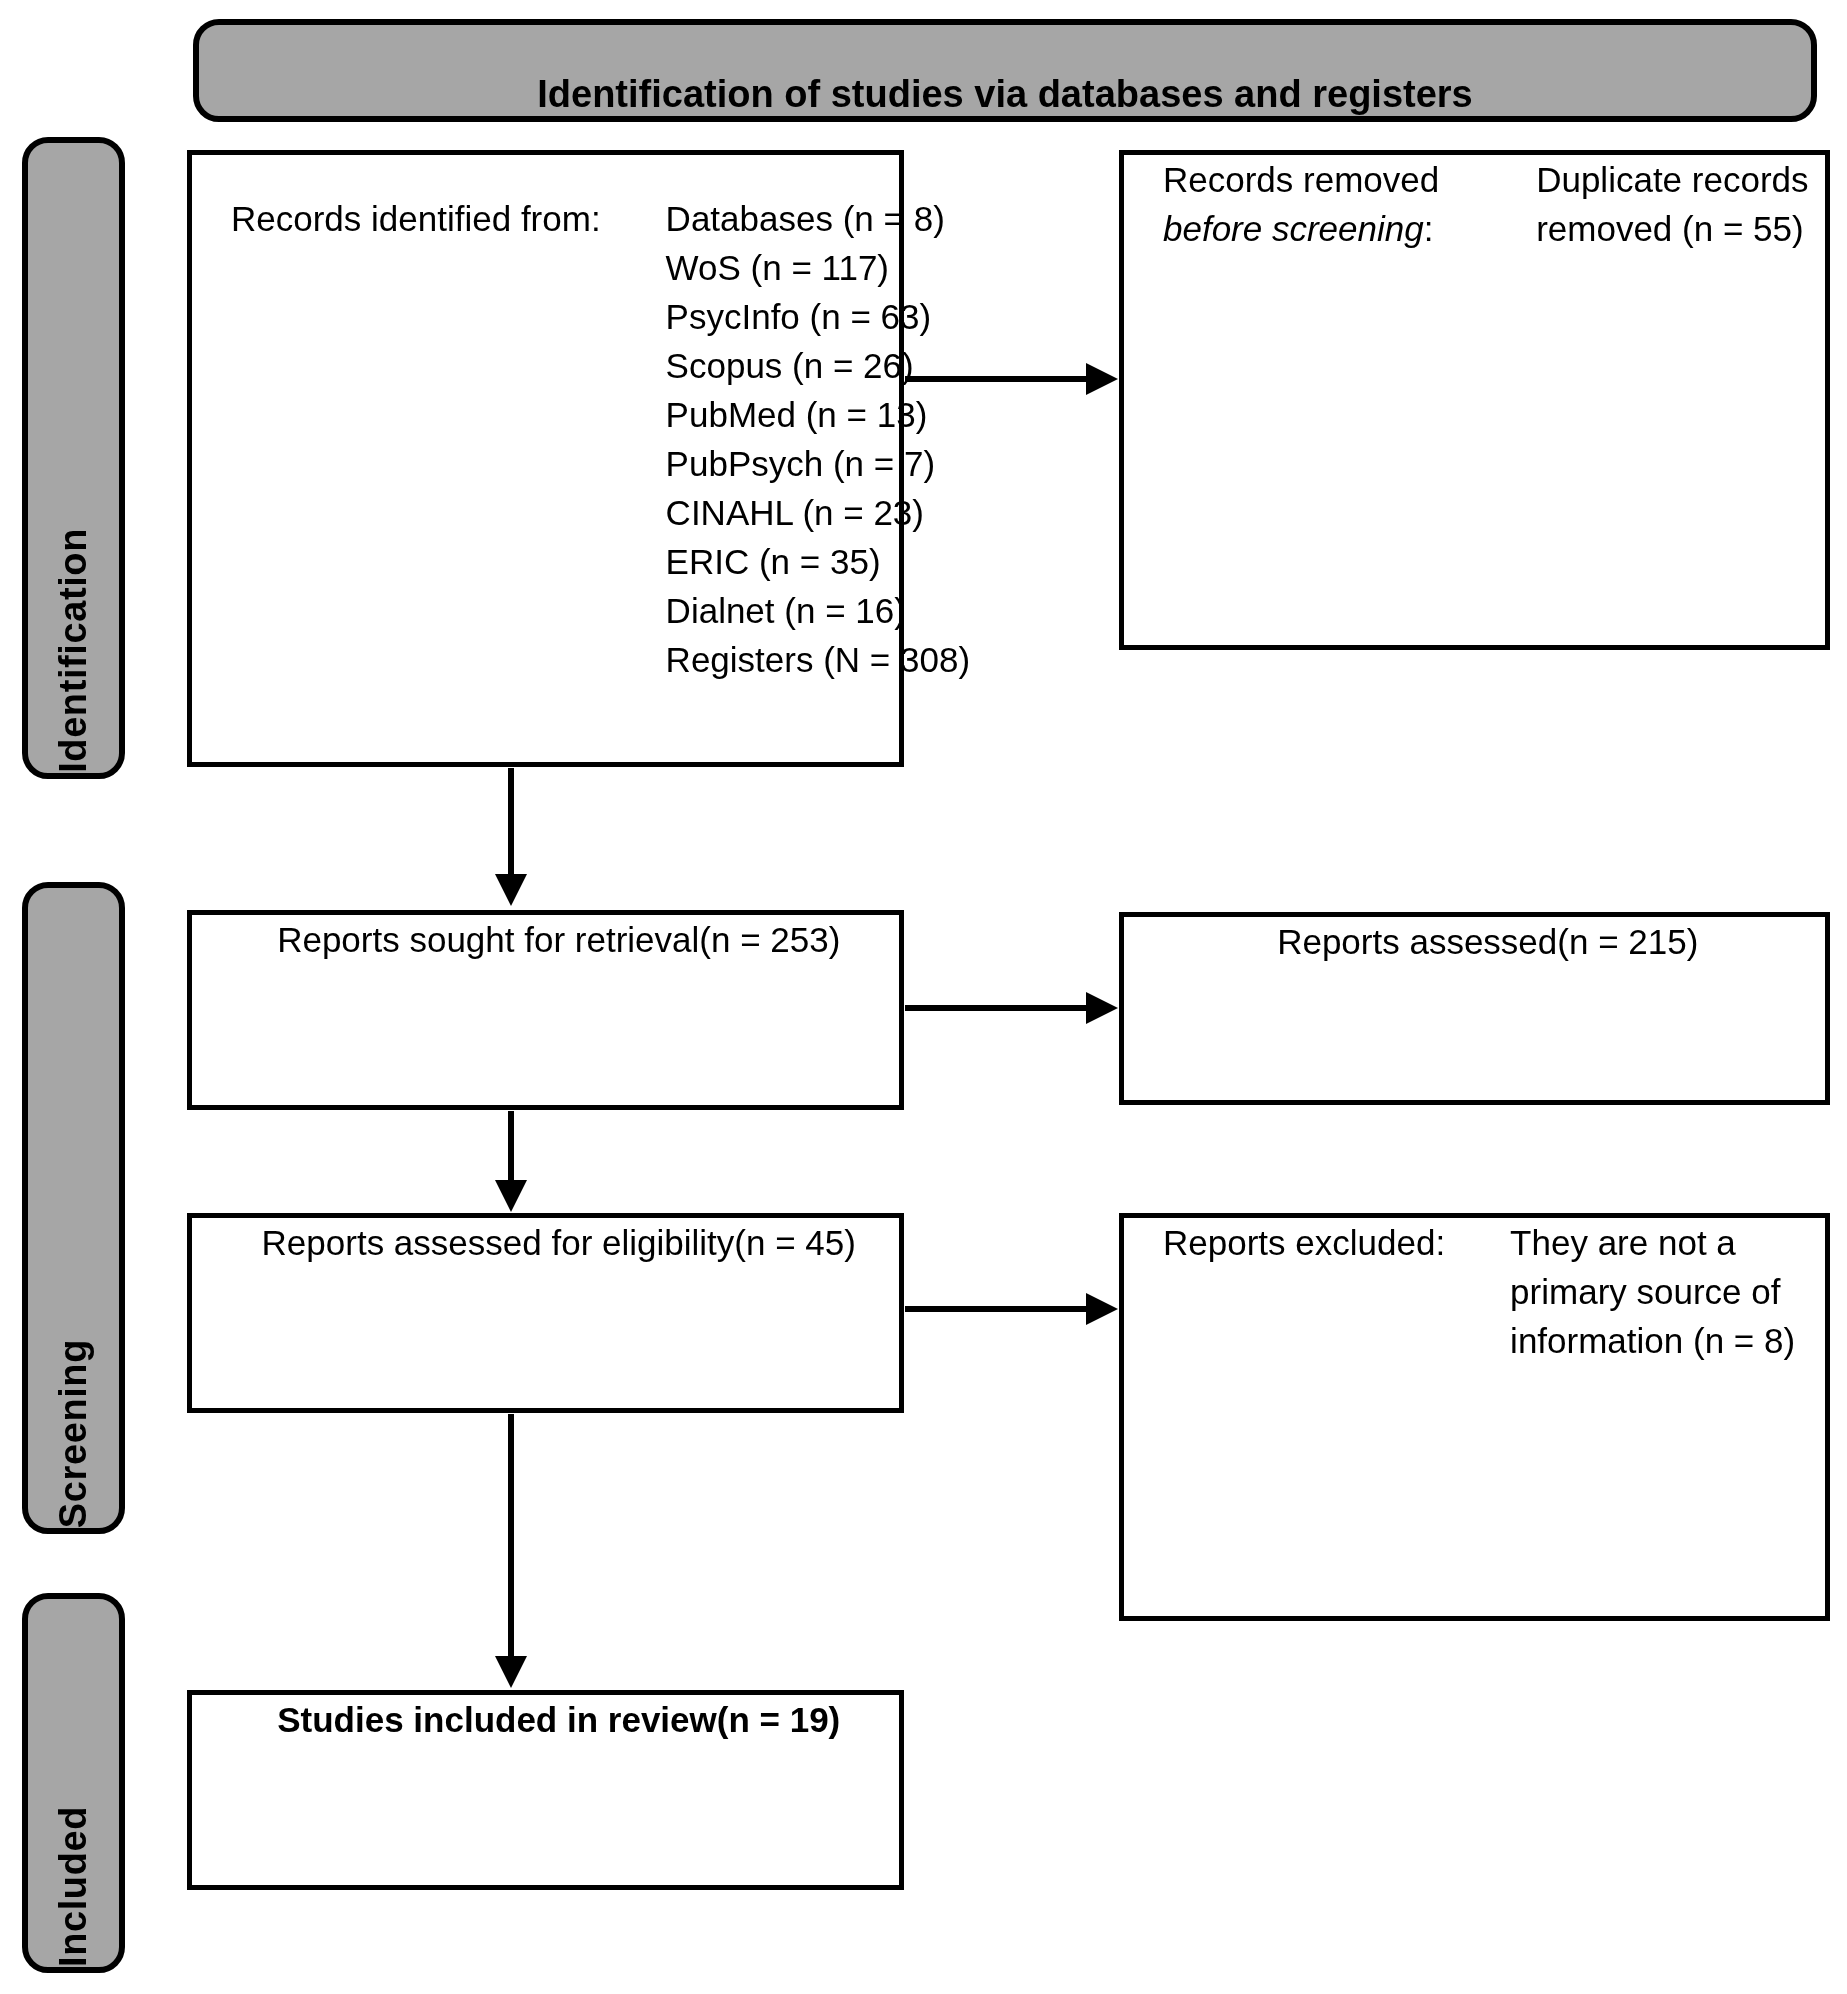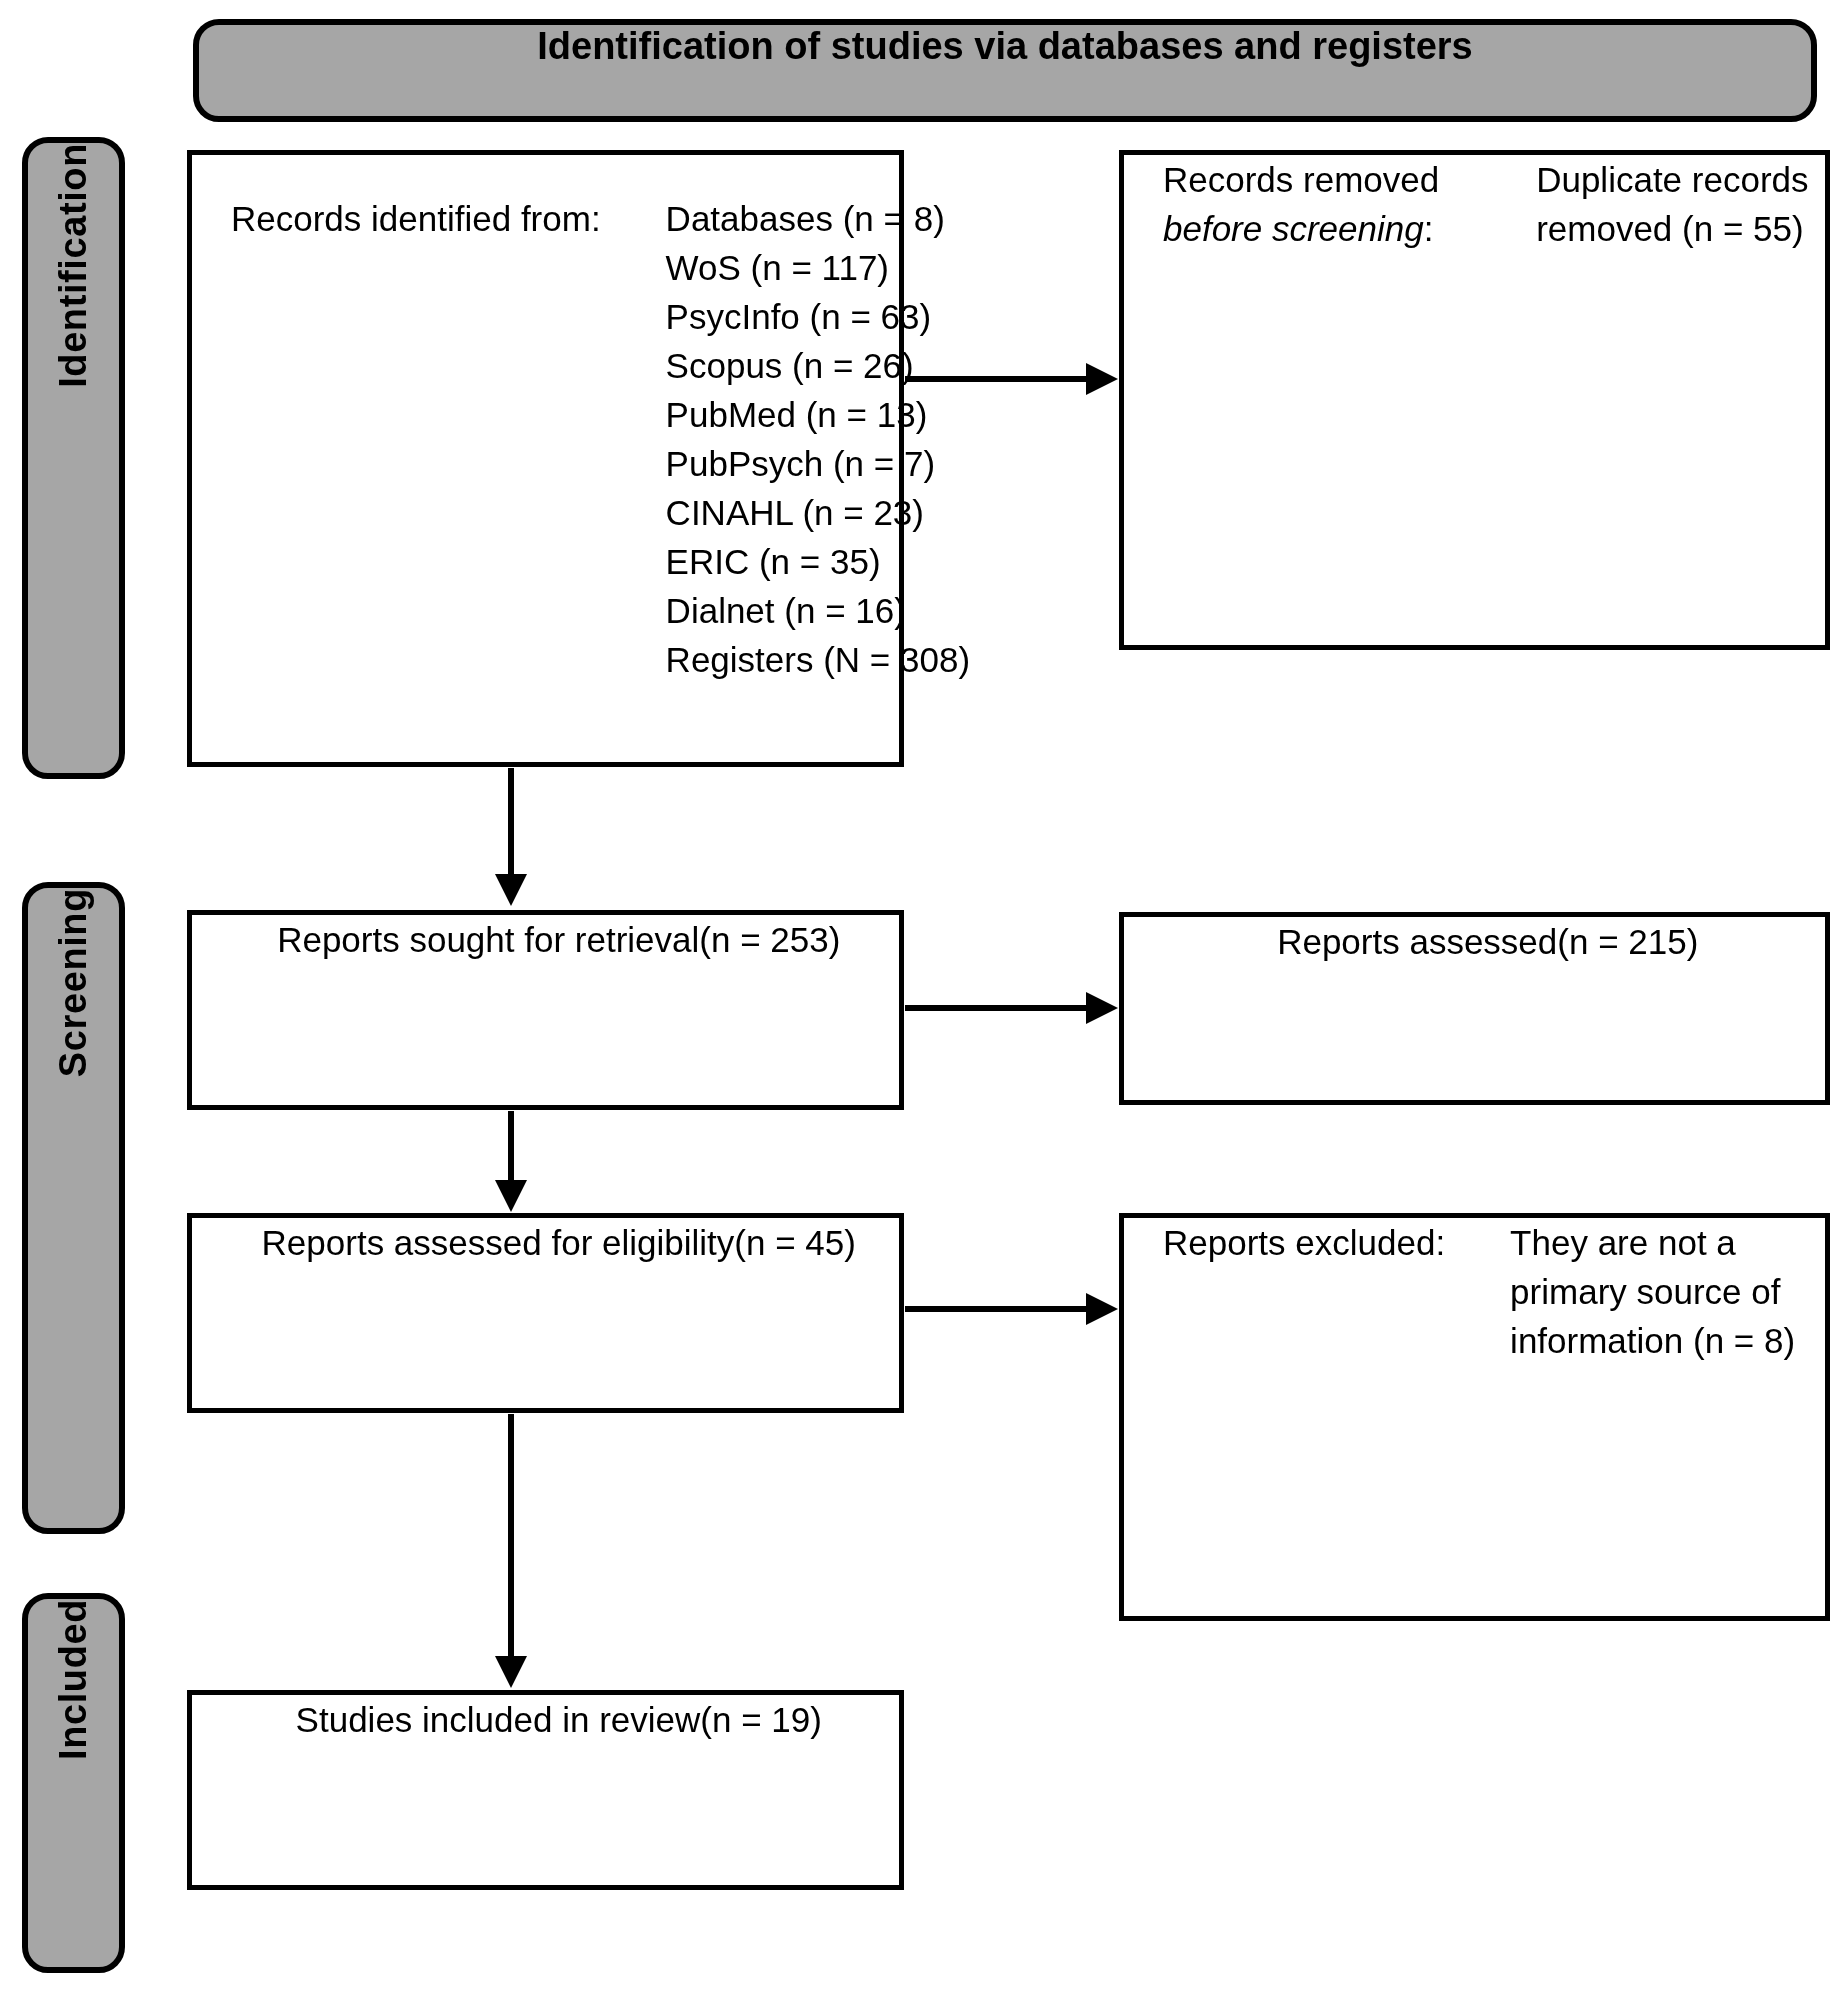--- a/index.html
+++ b/index.html
@@ -18,21 +18,21 @@
     color:var(--text-color);
     overflow:hidden;
   }
   
   .band{
     position:absolute;
     background:var(--band-fill);
     border:6.9px solid var(--border-color);
     border-radius:26px;
     box-sizing:border-box;
-    display:flex;align-items:flex-start;justify-content:center;
+    display:flex;align-items:flex-end;justify-content:center;
     font-weight:bold;
   }
   .title-band{left:193px;top:18.7px;width:1624px;height:103px;font-size:38px;}
   .title-band span{white-space:nowrap;}
   .side-band{left:22px;width:103px;font-size:38px;}
   .vtext{
     writing-mode:vertical-rl;
     transform:rotate(180deg);
     white-space:nowrap;
     letter-spacing:0.6px;
@@ -125,21 +125,21 @@
     <div class="line">(n = 45)</div>
   </div>
 
   <div class="node" style="left:1119px;top:1213px;width:711px;height:408px;">
     <div class="line">Reports excluded:</div>
     <div class="items">
       <div class="wrap" style="max-width:449px;">They are not a primary source of information (n = 8)</div>
     </div>
   </div>
 
-  <div class="node" style="left:187px;top:1690px;width:717px;height:200px;">
+  <div class="node" style="left:187px;top:1690px;width:717px;height:200px;font-weight:bold;">
     <div class="line">Studies included in review</div>
     <div class="line">(n = 19)</div>
   </div>
 
   <div>
     <div class="hline" style="left:905px;top:376px;width:182px;"></div>
     <div class="head-right" style="left:1086px;top:363px;"></div>
   </div>
 
   <div>

